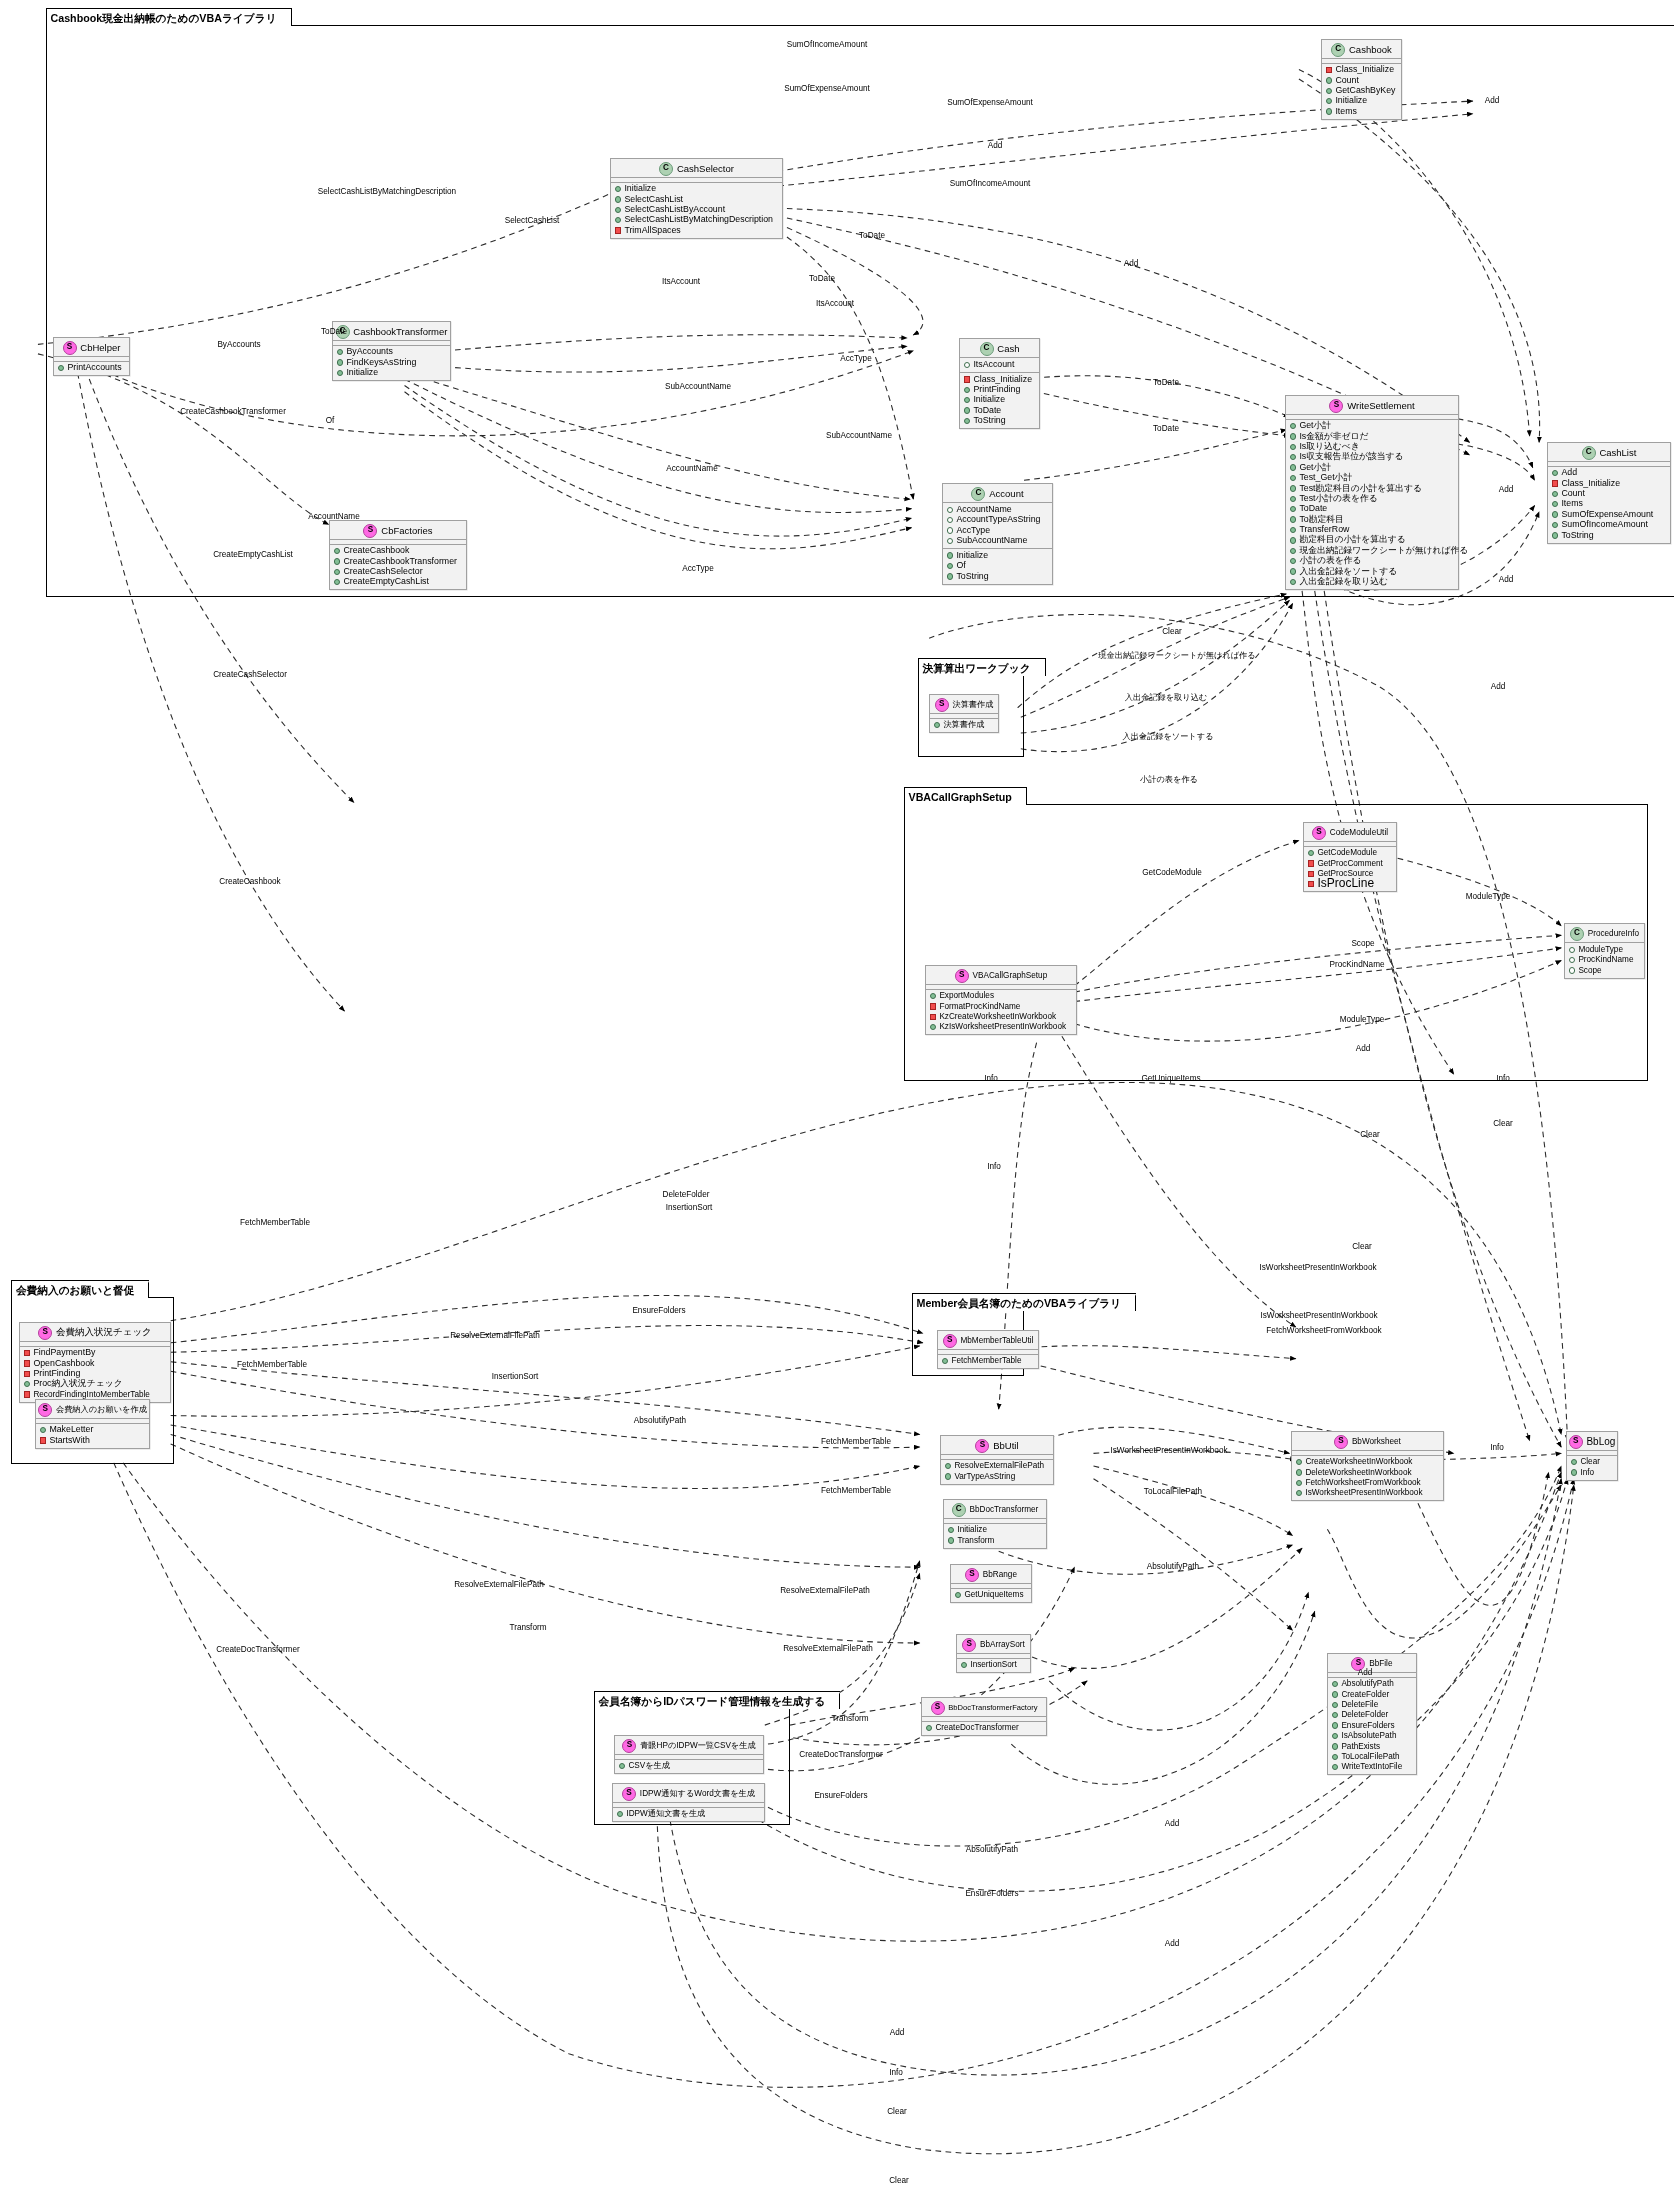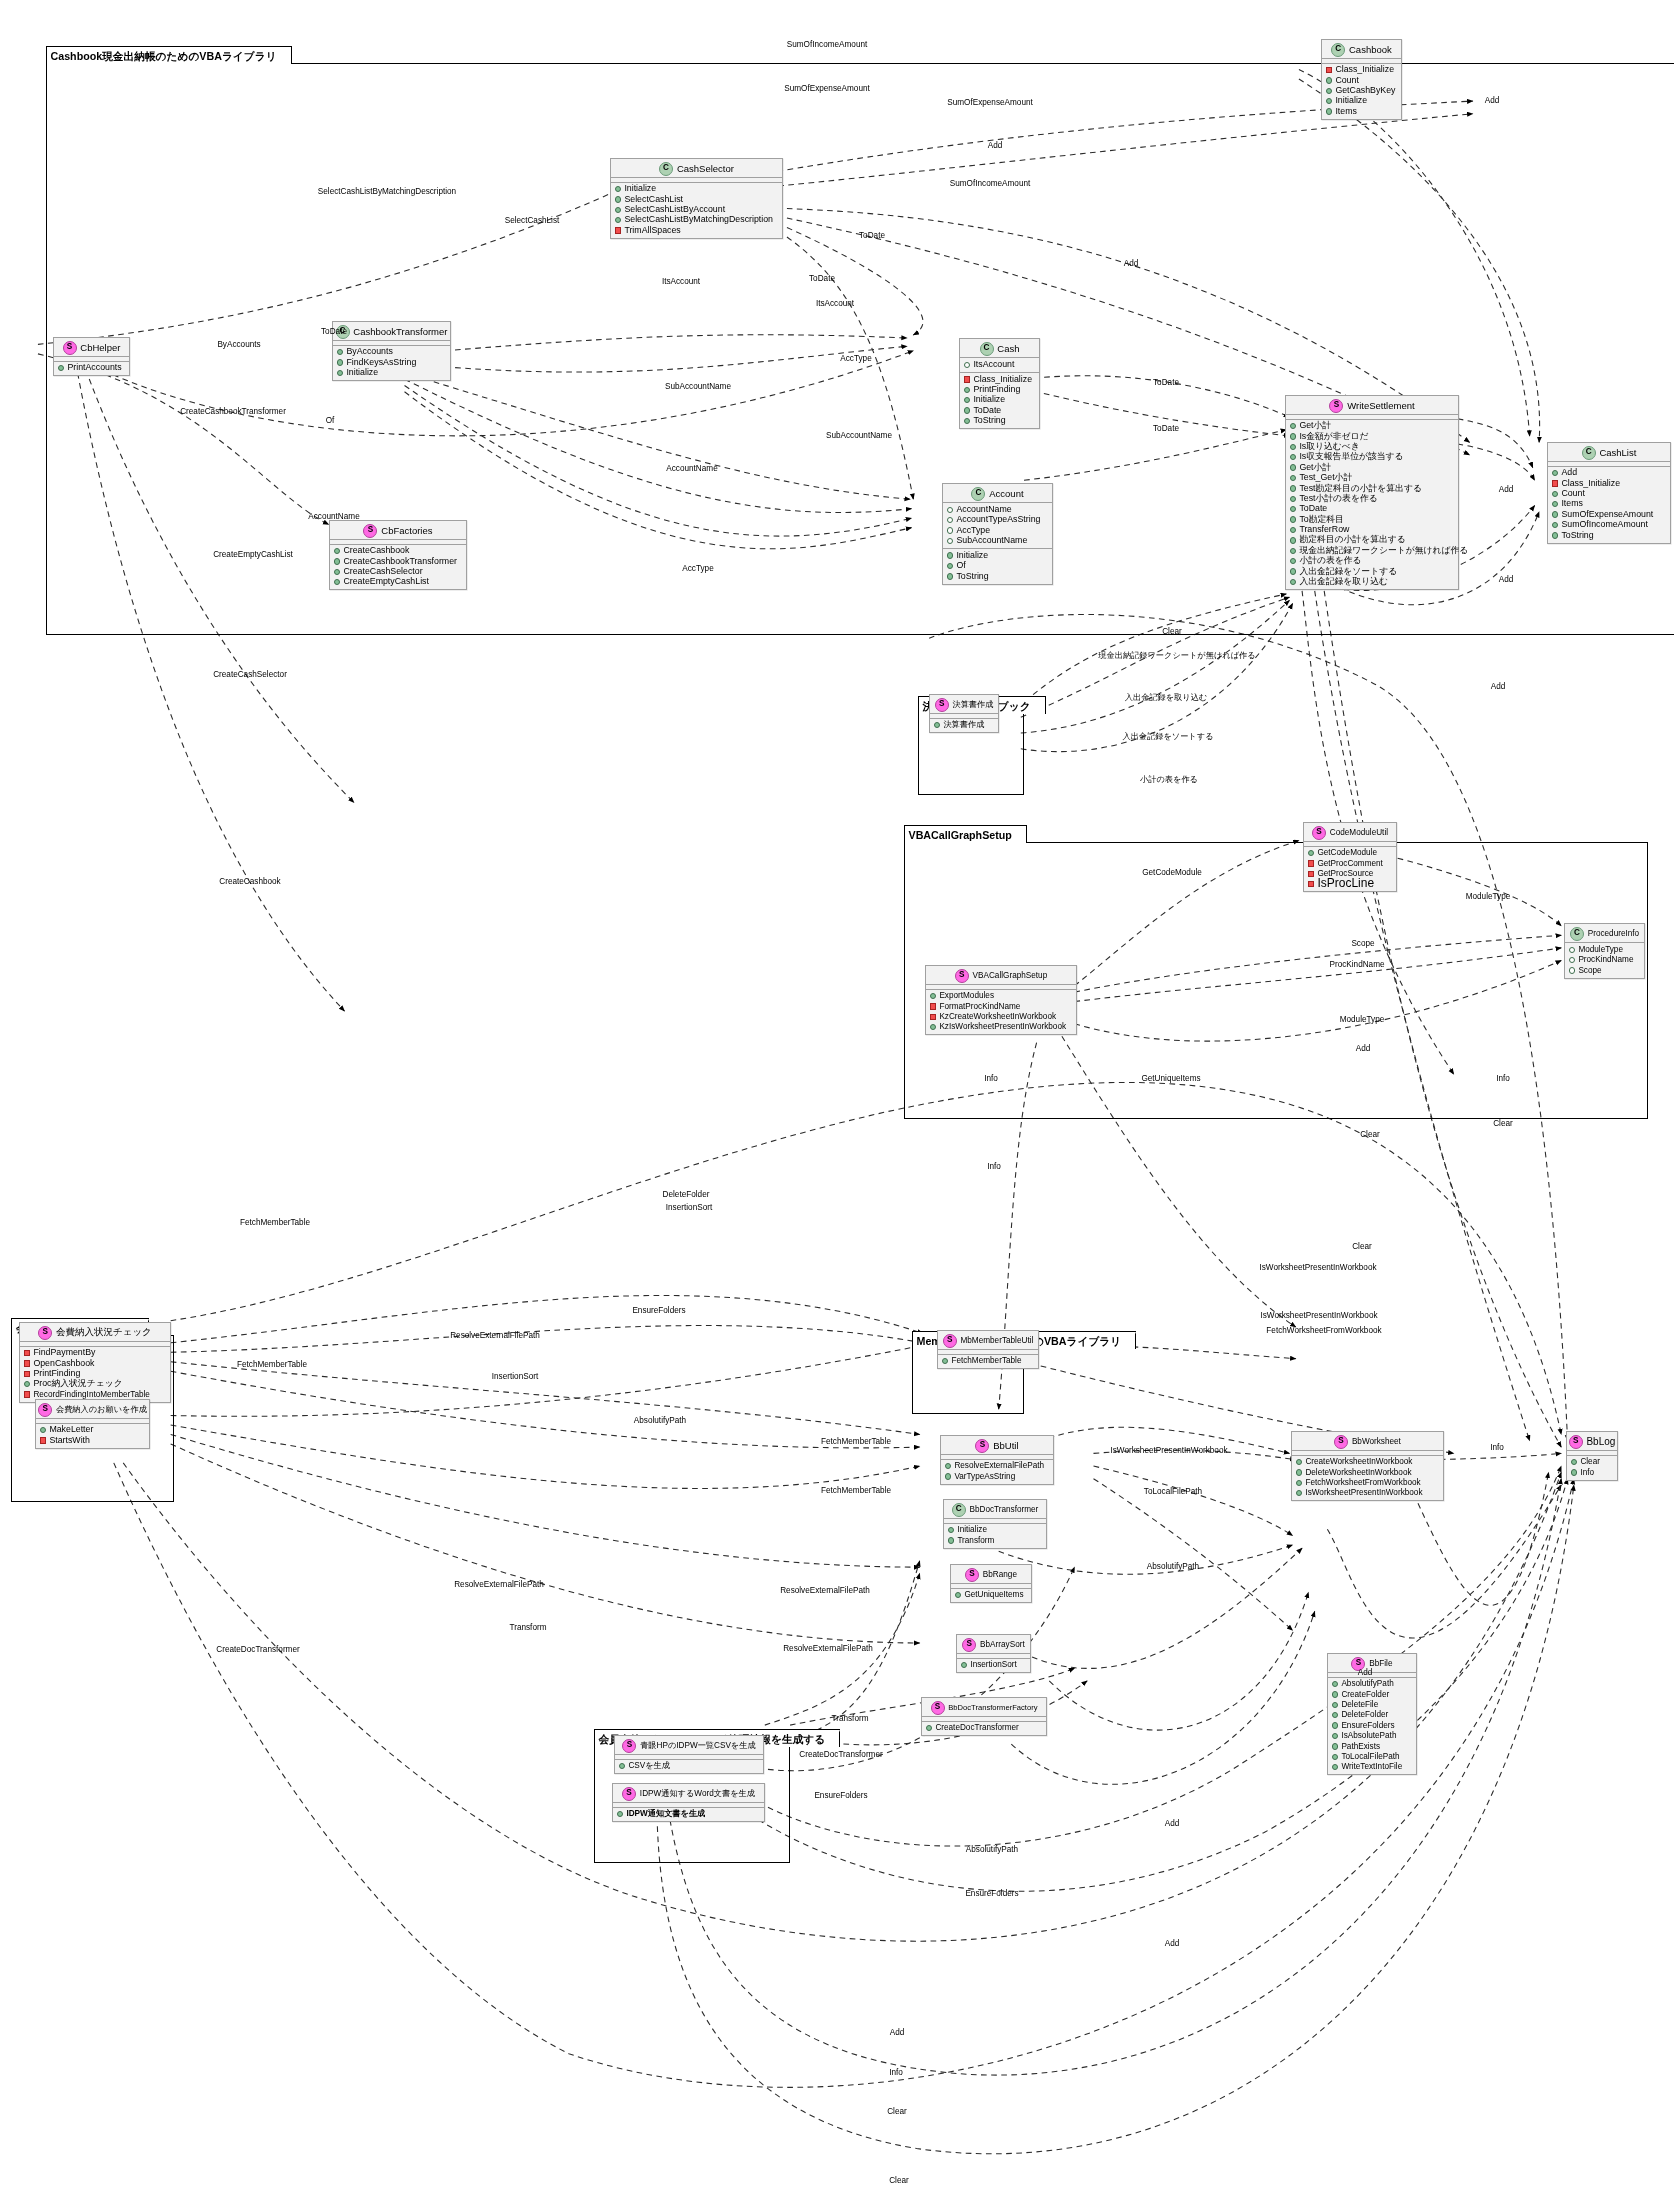--- a/index.html
+++ b/index.html
@@ -2,21 +2,21 @@
 <html style="font-size:10px"><head>
 <meta charset="utf-8">
 <title>VBA Class Diagram</title>
 <style>
   html,body{margin:0;padding:0;background:#ffffff;}
   body{font-family:"Liberation Sans","DejaVu Sans",sans-serif;}
   #canvas{position:relative;width:1675px;height:2194px;background:#fff;overflow:hidden;}
   svg.edges{position:absolute;left:0;top:0;width:1675px;height:2194px;pointer-events:none;}
 
   
-  .pkg{position:absolute;box-sizing:border-box;border:1.3px solid #000;background:transparent;margin-top:38px;}
+  .pkg{position:absolute;box-sizing:border-box;border:1.3px solid #000;background:transparent;}
   .pkg > .pkg-tab{position:absolute;top:-17.7px;left:-1.3px;height:17.7px;box-sizing:border-box;
         border:1.3px solid #000;border-bottom:none;background:#fff;
         padding:1.3px 14px 0 3.8px;font-size:10.7px;font-weight:bold;color:#000;white-space:nowrap;
         line-height:15px;}
   .pkg > .pkg-tab:after{content:"";position:absolute;right:-0.6px;top:-0.6px;width:0;height:0;
         border-left:8.8px solid #fff;border-bottom:17.7px solid transparent;}
 
   
   .cls{position:absolute;box-sizing:border-box;border:0.6px solid #a0a0a0;background:#f2f2f2;
        box-shadow:0.6px 0.6px 0 rgba(0,0,0,0.12);}
@@ -802,21 +802,21 @@
 
   <div class="cls" style="left:612px;top:1783px;width:153px;">
     <div class="hdr">
       <span class="stereo S">S</span>
       <span class="nm" style="font-size:8.2px;">IDPW通知するWord文書を生成</span>
     </div>
     <div class="sep"></div>
     <div class="members">
       <div class="mem">
           <span class="bul pub"></span>
-          <span style="font-size:8.2px;font-weight:bold;">IDPW通知文書を生成</span>
+          <span style="font-size:8.2px;">IDPW通知文書を生成</span>
         </div>
     </div>
   </div>
 
   <div id="labels">
       <div class="elabel" style="left: 827px; top: 44px;">SumOfIncomeAmount</div>
       <div class="elabel" style="left: 827px; top: 88px;">SumOfExpenseAmount</div>
       <div class="elabel" style="left: 990px; top: 102px;">SumOfExpenseAmount</div>
       <div class="elabel" style="left: 995px; top: 145px;">Add</div>
       <div class="elabel" style="left: 1492px; top: 100px;">Add</div>

